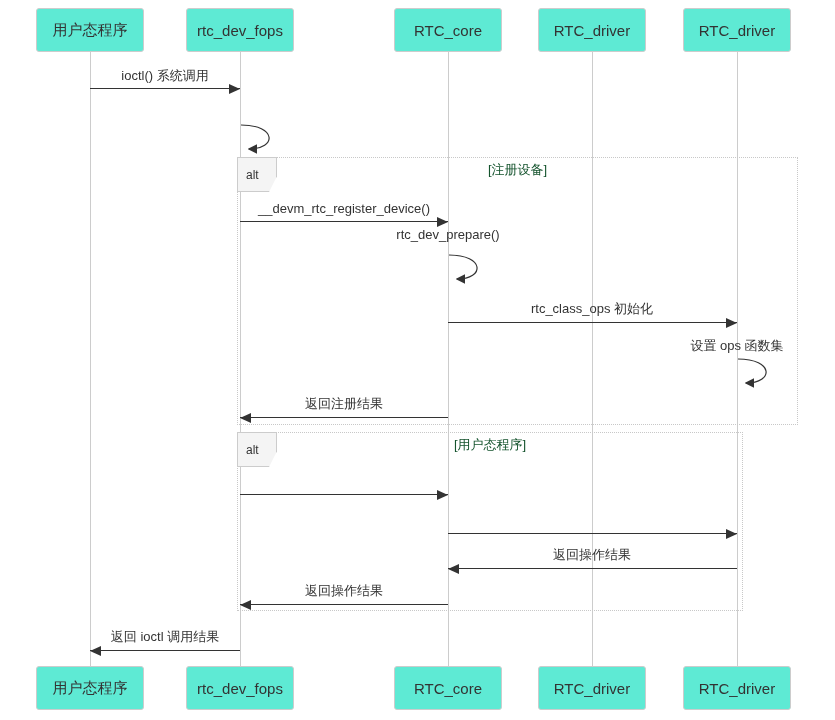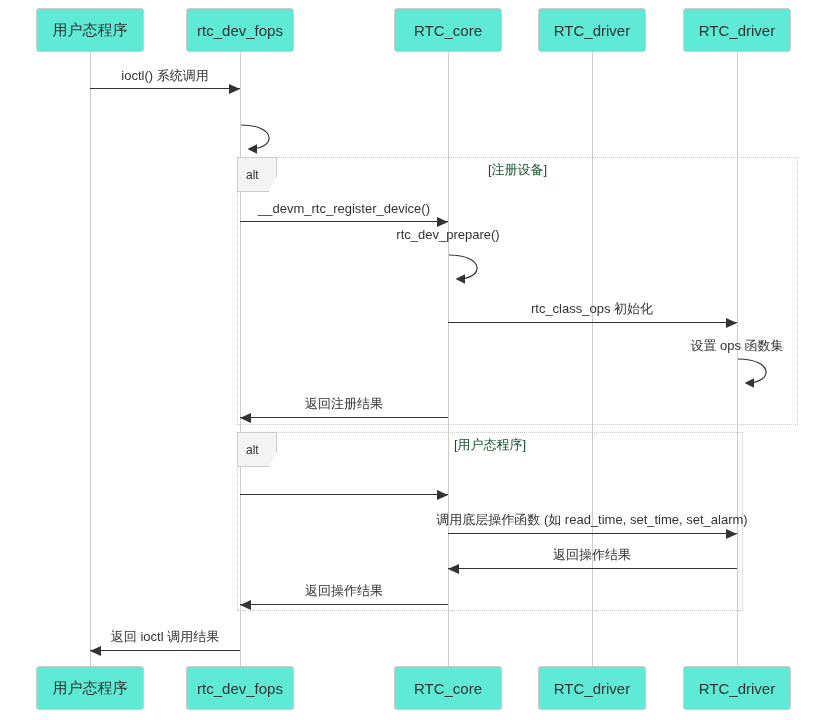--- a/index.html
+++ b/index.html
@@ -98,21 +98,20 @@
     <path d="M1,3 C37,3 37,27 9,27" stroke="#333" stroke-width="1.2" fill="none" marker-end="url(#arrow)"></path>
   </svg>
 
   <div class="msg-label" style="left:144px;top:395px">返回注册结果</div>
   <div class="msg-line" style="left:240px;top:417px;width:208px"></div>
   <div class="arrow-left" style="left:240px;top:413px"></div>
 
   <div class="msg-line" style="left:240px;top:494px;width:208px"></div>
   <div class="arrow-right" style="left:437px;top:490px"></div>
 
-  <div class="msg-label" style="left:392px;top:511px">调用底层操作函数 (如 read_time, set_time, set_alarm)</div>
   <div class="msg-line" style="left:448px;top:533px;width:289px"></div>
   <div class="arrow-right" style="left:726px;top:529px"></div>
 
   <div class="msg-label" style="left:392px;top:546px">返回操作结果</div>
   <div class="msg-line" style="left:448px;top:568px;width:289px"></div>
   <div class="arrow-left" style="left:448px;top:564px"></div>
 
   <div class="msg-label" style="left:144px;top:582px">返回操作结果</div>
   <div class="msg-line" style="left:240px;top:604px;width:208px"></div>
   <div class="arrow-left" style="left:240px;top:600px"></div>

